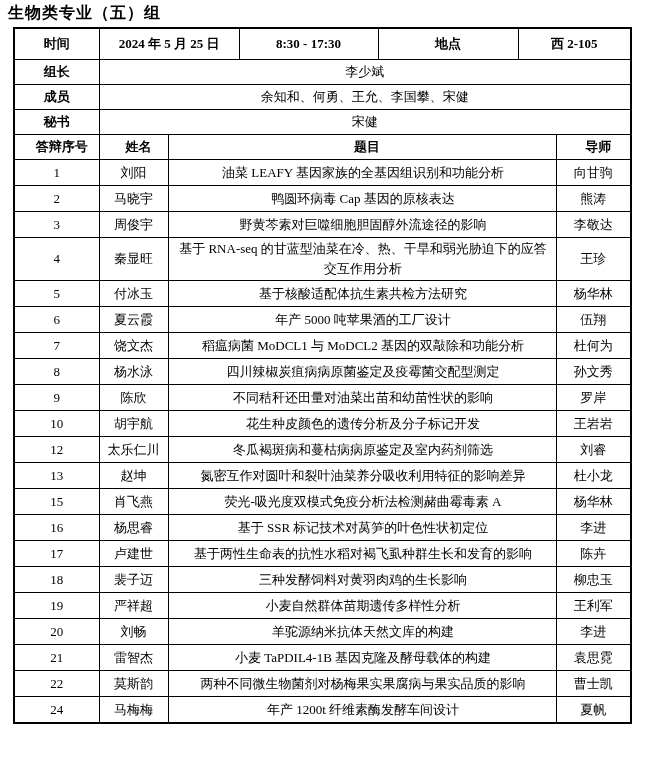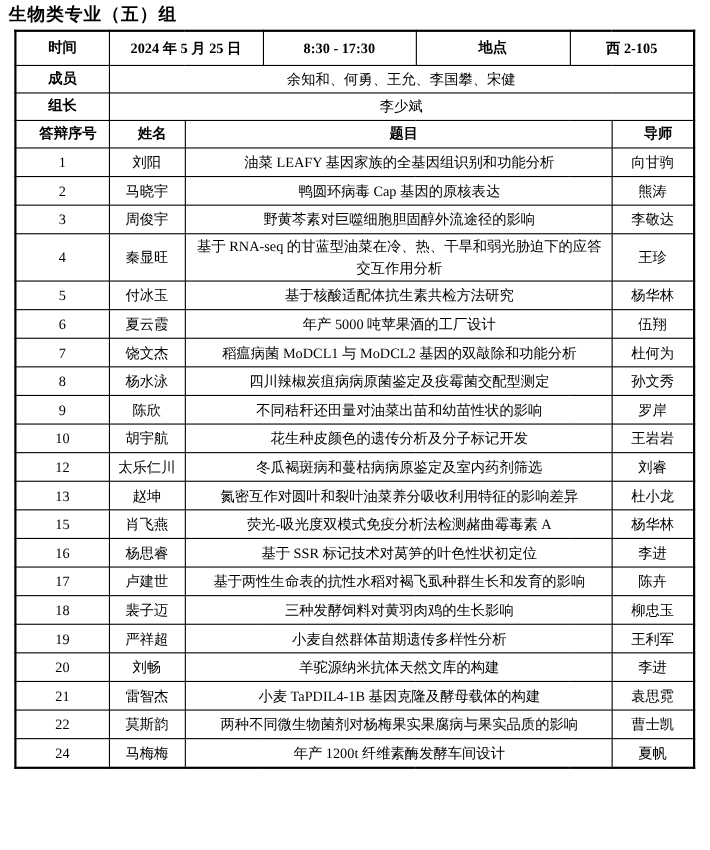--- a/index.html
+++ b/index.html
@@ -17,21 +17,21 @@
     margin-left:13px;width:617px;
     border:2px solid #000;
   }
   td,th{
     border:1px solid #000;
     padding:1px 4px;
     font-size:13px;line-height:20px;
     text-align:center;vertical-align:middle;
     overflow:hidden;word-break:break-word;
   }
-  th{font-weight:bold;font-family:Liberation Mono, monospace;}
+  th{font-weight:bold;}
   tr.r-info td, tr.r-info th{height:28px;font-weight:bold;}
   tr.r-meta td, tr.r-meta th{height:22px;}
   tr.r-meta td{font-weight:normal;}
   tr.r-cols th{height:22px;padding-left:14px;}
   tbody tr td{height:23px;}
   td.c-title{text-align:center;padding-left:6px;}
 </style>
 </head>
 <body>
 
@@ -49,26 +49,30 @@
   </colgroup>
   <thead>
     <tr class="r-info">
       <th>时间</th>
       <td colspan="2">2024 年 5 月 25 日</td>
       <td>8:30 - 17:30</td>
       <th>地点</th>
       <td colspan="2">西 2-105</td>
     </tr>
     <tr class="r-meta">
+      <th>组长</th>
+      <td colspan="6">李少斌</td>
+    </tr>
+    <tr class="r-meta">
       <th>成员</th>
       <td colspan="6">余知和、何勇、王允、李国攀、宋健</td>
     </tr>
     <tr class="r-meta">
-      <th>组长</th>
-      <td colspan="6">李少斌</td>
+      <th>秘书</th>
+      <td colspan="6">宋健</td>
     </tr>
     <tr class="r-cols">
       <th>答辩序号</th>
       <th>姓名</th>
       <th colspan="4">题目</th>
       <th>导师</th>
     </tr>
   </thead>
   <tbody>
       <tr>

